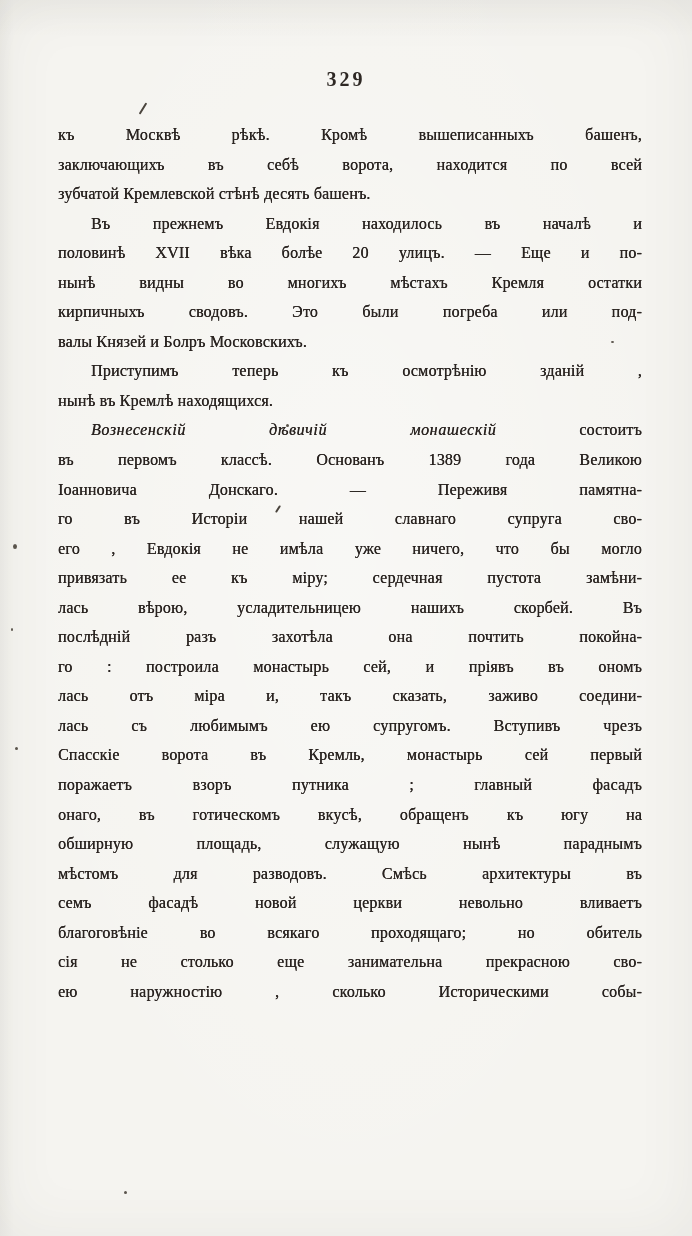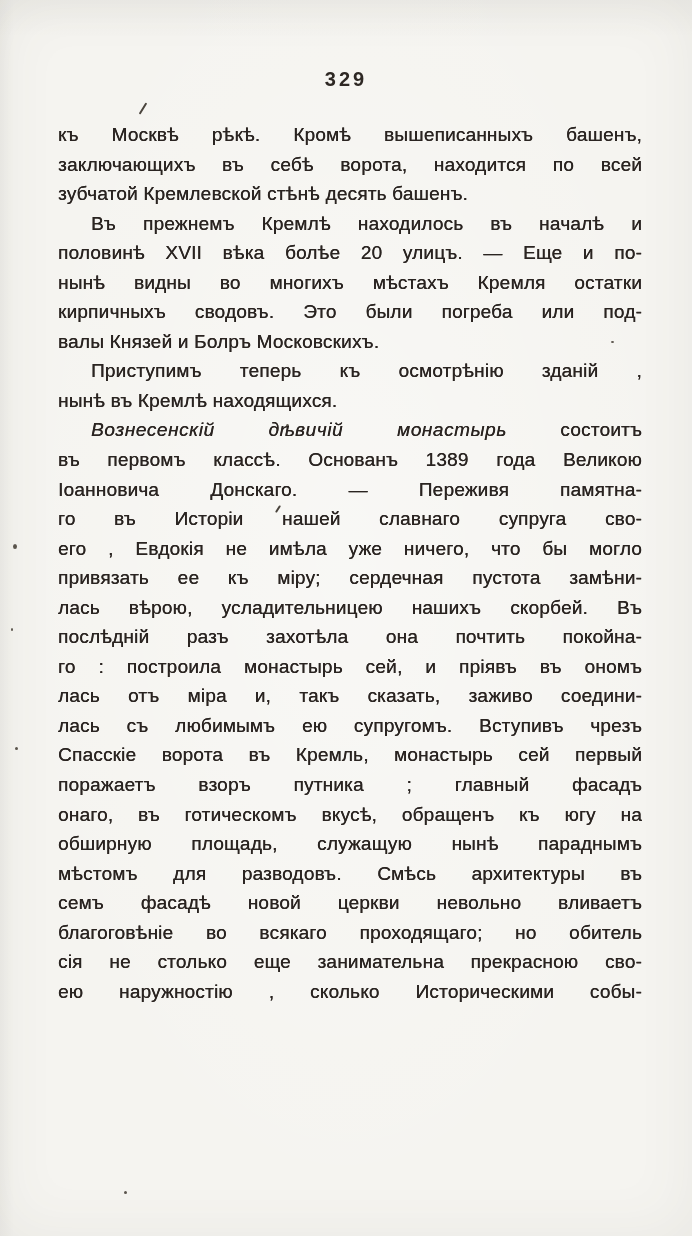--- a/index.html
+++ b/index.html
@@ -12,40 +12,40 @@
     width: 692px;
     height: 1236px;
     margin: 0 auto;
     background: #f5f4f0;
     background-image:
       radial-gradient(ellipse at 50% 45%, rgba(255,255,255,0.35) 0%, rgba(0,0,0,0) 70%),
       linear-gradient(180deg, rgba(120,115,105,0.05) 0%, rgba(0,0,0,0) 3%),
       linear-gradient(90deg, rgba(120,115,105,0.06) 0%, rgba(0,0,0,0) 2%);
     box-shadow: inset 0 0 60px rgba(90,85,75,0.07);
     overflow: hidden;
-    font-family: Liberation Sans, sans-serif;
+    font-family: Liberation Serif, serif;
     color: #2a2421;
   }
   .page-number {
     position: absolute;
     top: 68px;
     left: 0;
     width: 100%;
     text-align: center;
     font-size: 20px;
     letter-spacing: 3px;
     font-weight: bold;
     color: #2e2824;
   }
   .text-block {
     position: absolute;
     top: 120px;
     left: 58px;
     width: 584px;
-    font-size: 19px;
+    font-size: 16px;
     line-height: 29.55px;
     letter-spacing: 0.2px;
     text-shadow: 0.25px 0 0 currentColor;
   }
   .line {
     height: 29.55px;
     overflow: hidden;
     text-align: justify;
     text-align-last: justify;
   }
@@ -86,28 +86,28 @@
   <div class="speck" style="left:13px; top:544px; width:4px; height:5px;"></div>
   <div class="speck" style="left:11px; top:628px; width:2px; height:3px;"></div>
   <div class="speck" style="left:15px; top:747px; width:3px; height:3px;"></div>
   <div class="speck" style="left:124px; top:1191px; width:3px; height:3px;"></div>
   <div class="speck" style="left:611px; top:341px; width:3px; height:2px;"></div>
 
   <div class="text-block">
       <div class="line">къ Москвѣ рѣкѣ. Кромѣ вышеписанныхъ башенъ,</div>
       <div class="line">заключающихъ въ себѣ ворота, находится по всей</div>
       <div class="line end">зубчатой Кремлевской стѣнѣ десять башенъ.</div>
-      <div class="line indent">Въ прежнемъ Кремлѣ находилось въ началѣ и</div>
+      <div class="line indent">Въ прежнемъ Евдокія находилось въ началѣ и</div>
       <div class="line">половинѣ XVII вѣка болѣе 20 улицъ. — Еще и по-</div>
       <div class="line">нынѣ видны во многихъ мѣстахъ Кремля остатки</div>
       <div class="line">кирпичныхъ сводовъ. Это были погреба или под-</div>
       <div class="line end">валы Князей и Болръ Московскихъ.</div>
       <div class="line indent">Приступимъ теперь къ осмотрѣнію зданій ,</div>
       <div class="line end">нынѣ въ Кремлѣ находящихся.</div>
-      <div class="line indent"><em>Вознесенскій дѣвичій монастырь</em> состоитъ</div>
+      <div class="line indent"><em>Вознесенскій дѣвичій монашескій</em> состоитъ</div>
       <div class="line">въ первомъ классѣ. Основанъ 1389 года Великою</div>
       <div class="line">Іоанновича Донскаго. — Переживя памятна-</div>
       <div class="line">го въ Исторіи нашей славнаго супруга сво-</div>
       <div class="line">его , Евдокія не имѣла уже ничего, что бы могло</div>
       <div class="line">привязать ее къ міру; сердечная пустота замѣни-</div>
       <div class="line">лась вѣрою, усладительницею нашихъ скорбей. Въ</div>
       <div class="line">послѣдній разъ захотѣла она почтить покойна-</div>
       <div class="line">го : построила монастырь сей, и пріявъ въ ономъ</div>
       <div class="line">лась отъ міра и, такъ сказать, заживо соедини-</div>
       <div class="line">лась съ любимымъ ею супругомъ. Вступивъ чрезъ</div>

